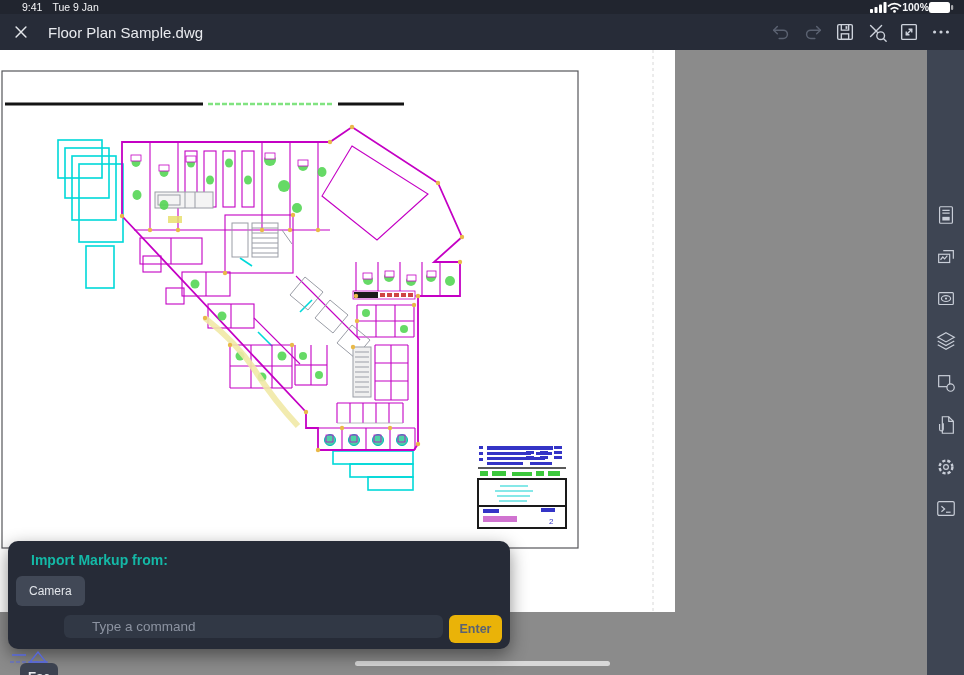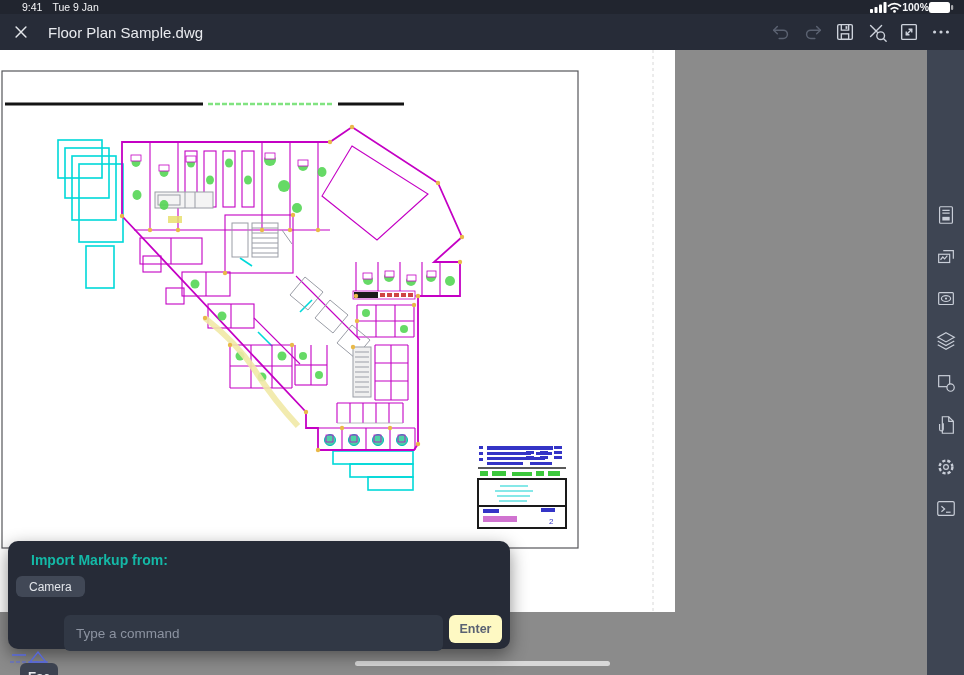--- a/index.html
+++ b/index.html
@@ -38,36 +38,36 @@
   .canvas svg{display:block;}
   
   .popup{
     position:absolute;left:8px;top:541px;width:502px;height:108px;background:#262B37;
     border-radius:10px;box-shadow:0 6px 18px rgba(0,0,0,.45);z-index:6;
   }
   .popup-title{position:absolute;left:14px;top:11px;font-size:14px;font-weight:700;color:#14b8a6;margin-left:9px;}
   .popup-buttons{position:absolute;left:8px;top:35px;display:flex;gap:5px;}
   .popup-btn{
     background:#414856;border:none;border-radius:6px;color:#E2E5EA;
-    font-size:12px;font-family:inherit;padding:0 13px;height:21px;
+    font-size:12px;font-family:inherit;padding:0 13px;height:30px;
     display:flex;align-items:center;cursor:pointer;
   }
   .esc-btn{
     position:absolute;left:12px;top:74px;width:38px;height:28px;background:#3C4250;
     border-radius:6px;color:#E9EBEF;font-size:12.5px;font-weight:600;
     display:flex;align-items:center;justify-content:center;cursor:pointer;margin-top:48px;
   }
   .cmd-input{
-    position:absolute;left:56px;top:74px;width:379px;height:36px;background:#313845;
+    position:absolute;left:56px;top:74px;width:379px;height:23px;background:#313845;
     border:none;border-radius:6px;color:#E9EBEF;font-size:13.5px;
-    padding:0 12px;box-sizing:border-box;font-family:inherit;outline:none;
+    padding:0 28px;box-sizing:border-box;font-family:inherit;outline:none;
   }
   .cmd-input::placeholder{color:#8C93A1;}
   .enter-btn{
-    position:absolute;left:441px;top:74px;width:53px;height:28px;background:#fef9c3;
+    position:absolute;left:441px;top:74px;width:53px;height:28px;background:#eab308;
     border-radius:6px;color:#5A6273;font-size:12.5px;font-weight:600;
     display:flex;align-items:center;justify-content:center;text-align:center;
   }
   
   .hscrollbar{
     position:absolute;left:355px;top:661px;width:255px;height:5px;border-radius:3px;
     background:#DCDCDC;opacity:.95;z-index:5;cursor:pointer;
   }
   .mini-glyph{position:absolute;left:8px;top:648px;z-index:7;}
 </style>

